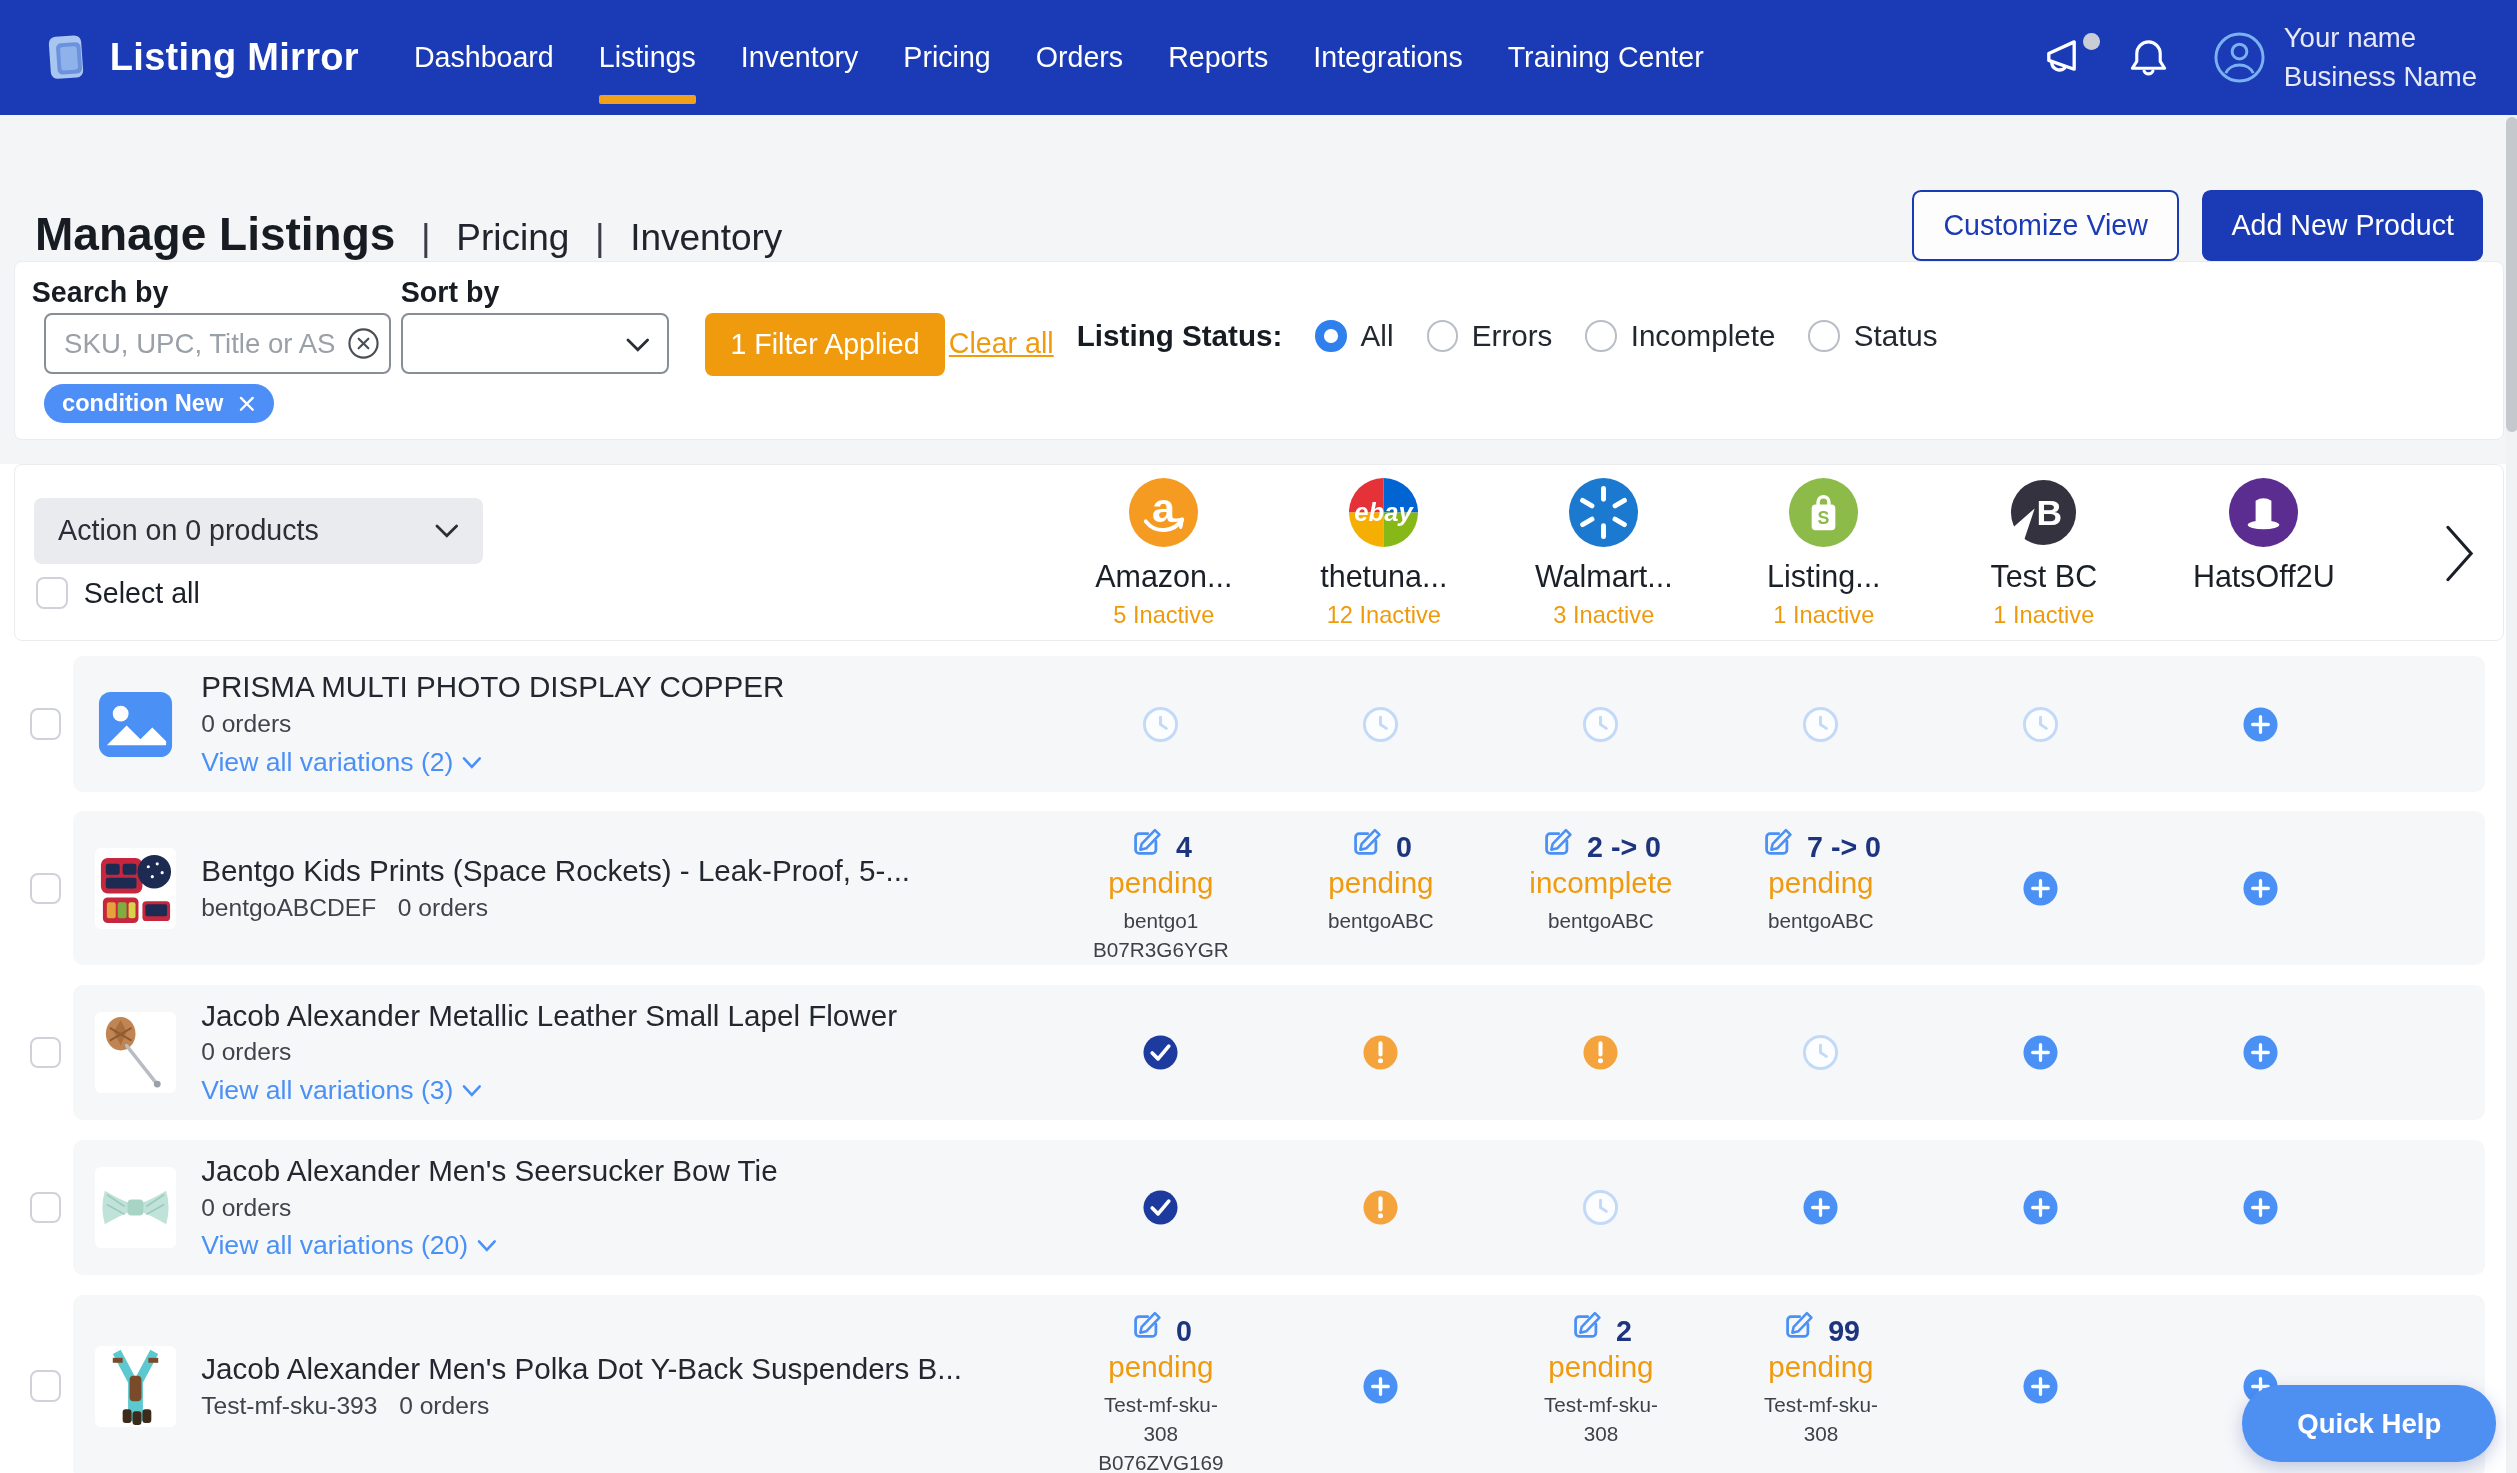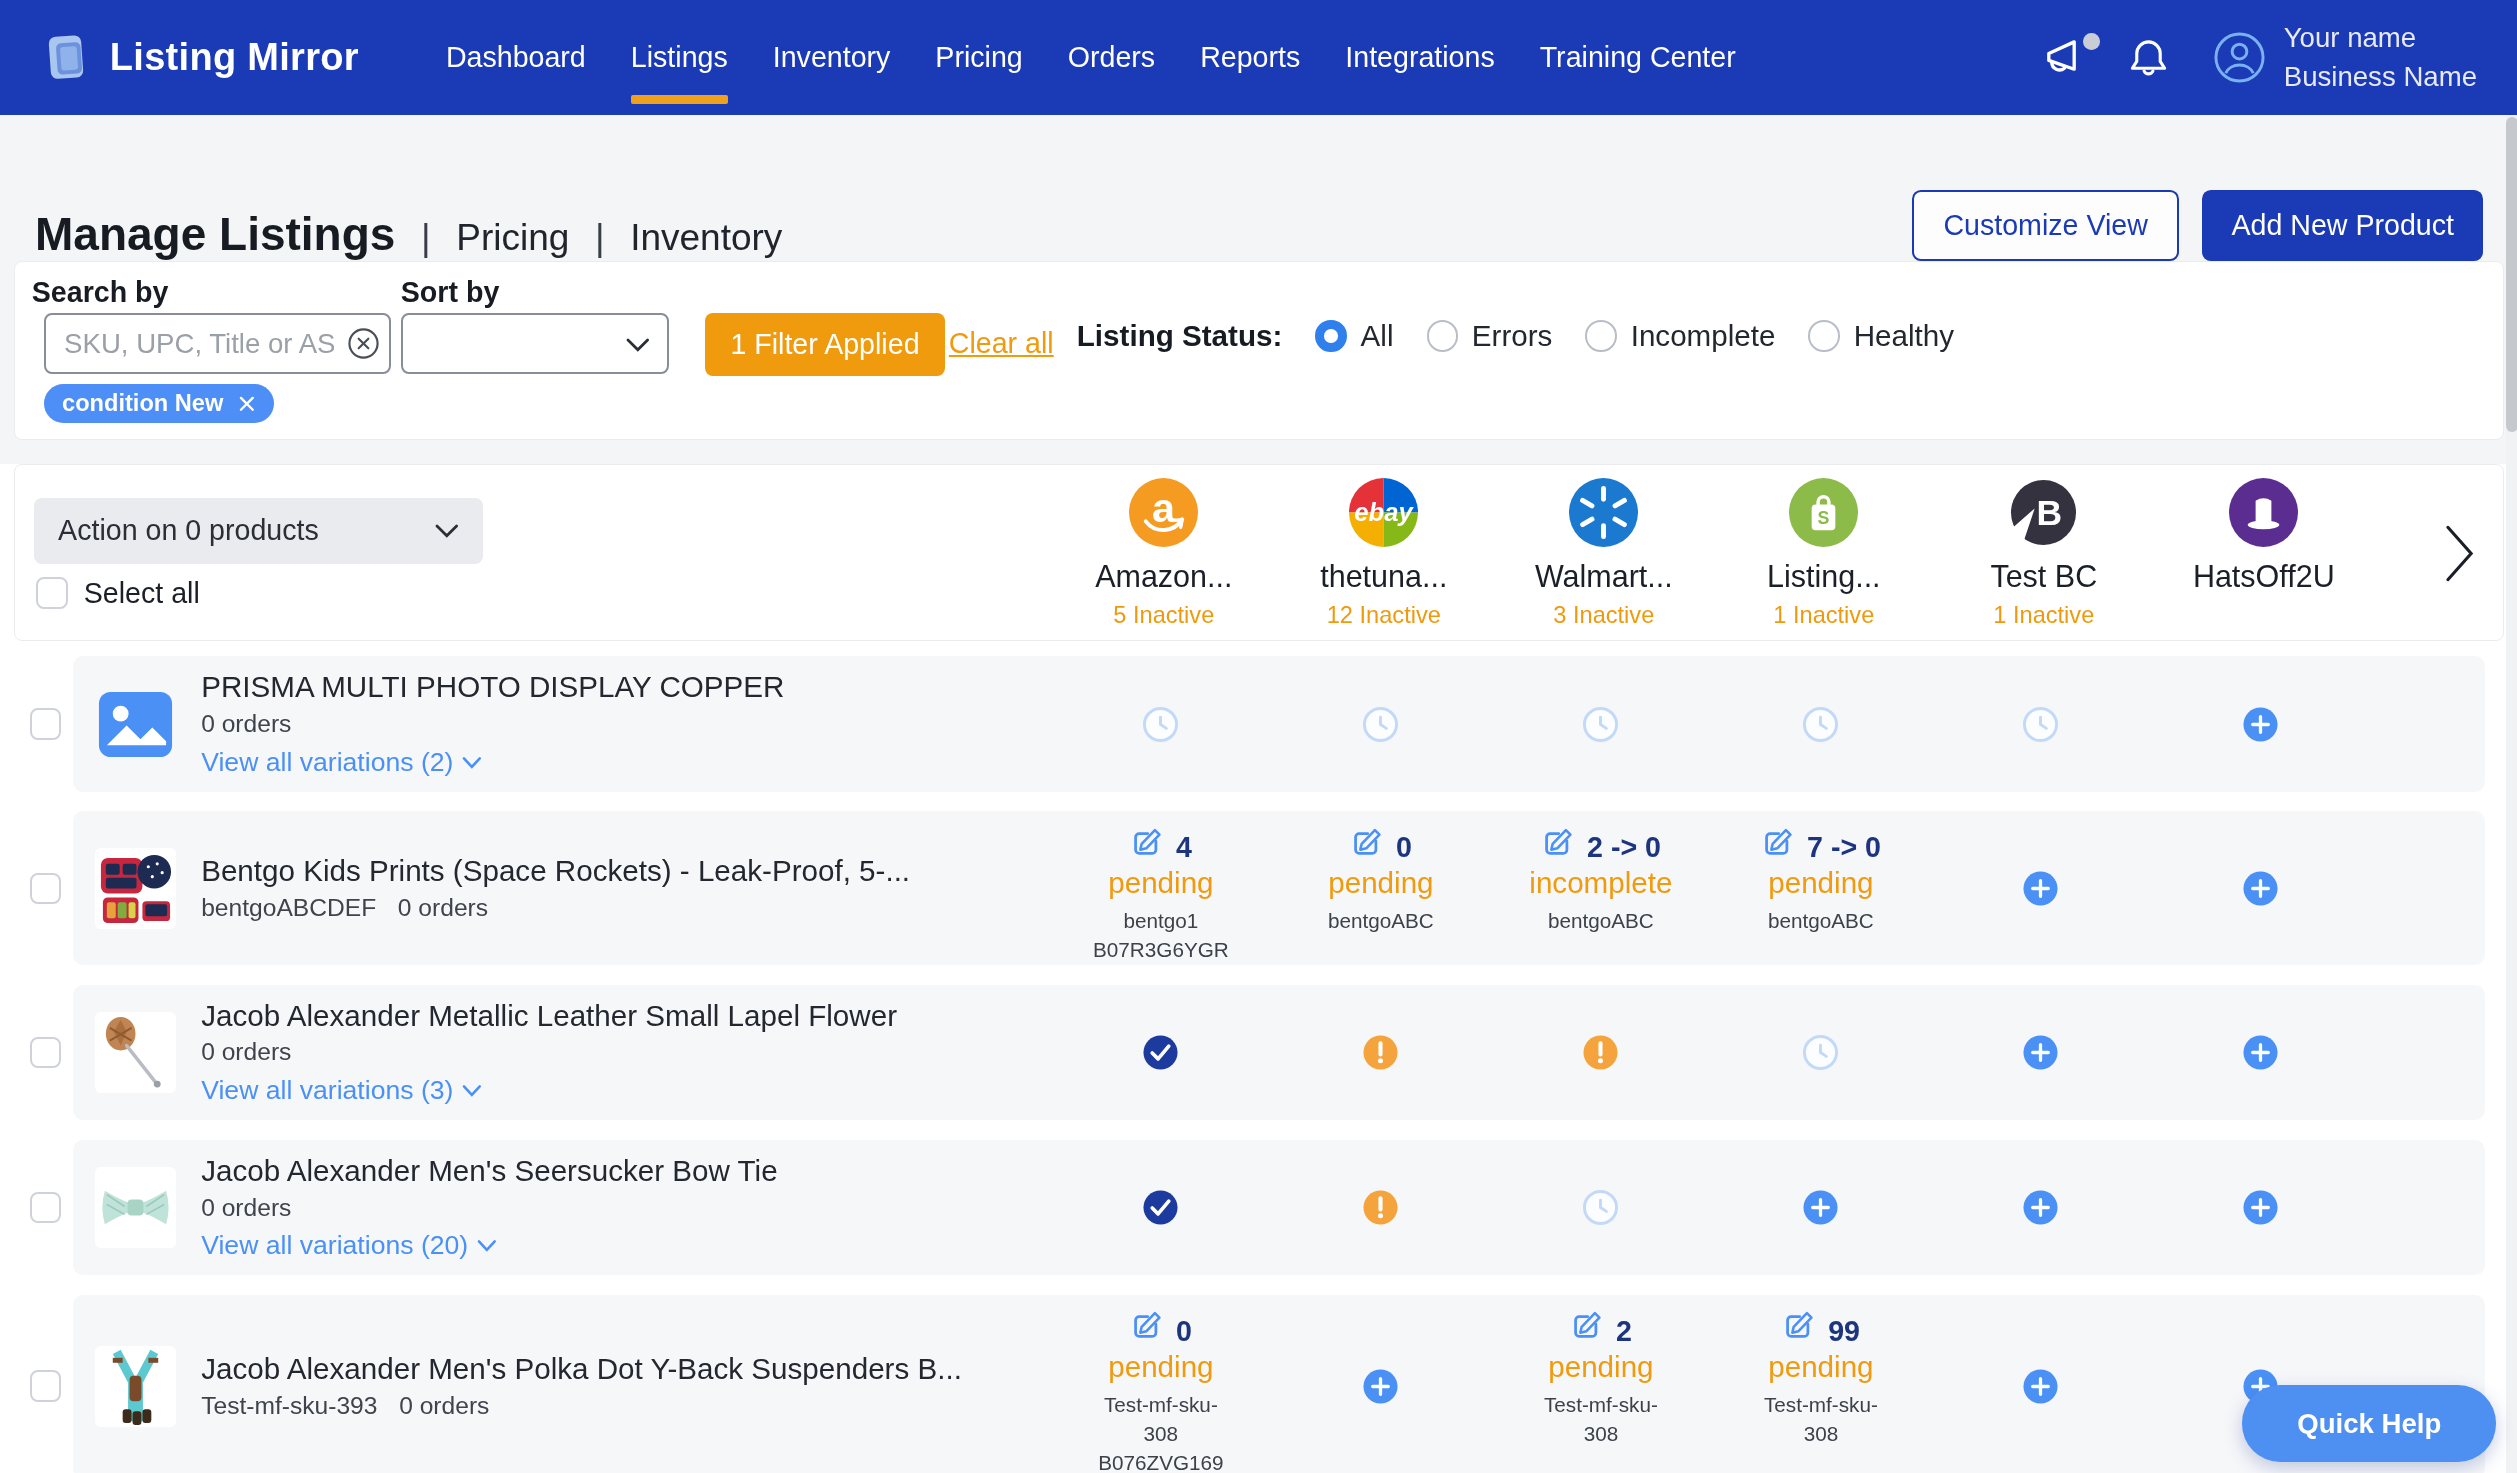--- a/index.html
+++ b/index.html
@@ -1,21 +1,21 @@
 <!DOCTYPE html>
 <html><head>
 <meta charset="utf-8">
 <style>
   * { box-sizing: border-box; margin: 0; padding: 0; }
   html,body { width:2518px; height:1474px; overflow:hidden; background:#fff;
     font-family:"Liberation Sans", sans-serif; position:relative; }
 
   
   .navbar { height:115px; background:#1b3ab5; display:flex; align-items:center;
-    padding:0 41px; color:#fff; position:relative; z-index:5;gap:32px; }
+    padding:0 41px; color:#fff; position:relative; z-index:5; }
   .brand { display:flex; align-items:center; gap:15.8px; margin-right:55px; }
   .brand-text { font-size:38px; font-weight:bold; letter-spacing:0.3px; }
   .nav-items { display:flex; gap:45px; list-style:none; align-items:center; }
   .nav-item { font-size:28.6px; color:#fff; position:relative; cursor:pointer; white-space:nowrap;text-align:right; }
   .nav-item.active::after { content:""; position:absolute; left:0; right:0; bottom:-29.6px;
     height:8.9px; background:#f0a11c; border-radius:2px; }
   .nav-right { margin-left:auto; display:flex; align-items:center; gap:43px; }
   .icon-badge-wrap { position:relative; display:flex; }
   .badge-dot { position:absolute; top:-3.9px; right:-15.8px; width:16.7px; height:16.7px;
     background:#c9ced6; border-radius:50%; }
@@ -217,21 +217,21 @@
           <span class="radio-opt">
             <span class="radio"></span>
             <span class="radio-label">Errors</span>
           </span>
           <span class="radio-opt">
             <span class="radio"></span>
             <span class="radio-label">Incomplete</span>
           </span>
           <span class="radio-opt">
             <span class="radio"></span>
-            <span class="radio-label">Healthy</span>
+            <span class="radio-label">Status</span>
           </span>
         </span>
     </div>
     <div class="chip">
       <span>condition New</span>
       <svg width="19.7" height="19.7" viewBox="0 0 20 20">
         <path d="M4 4 L16 16 M16 4 L4 16" stroke="#fff" stroke-width="2.4" stroke-linecap="round"></path>
       </svg>
     </div>
   </div>

